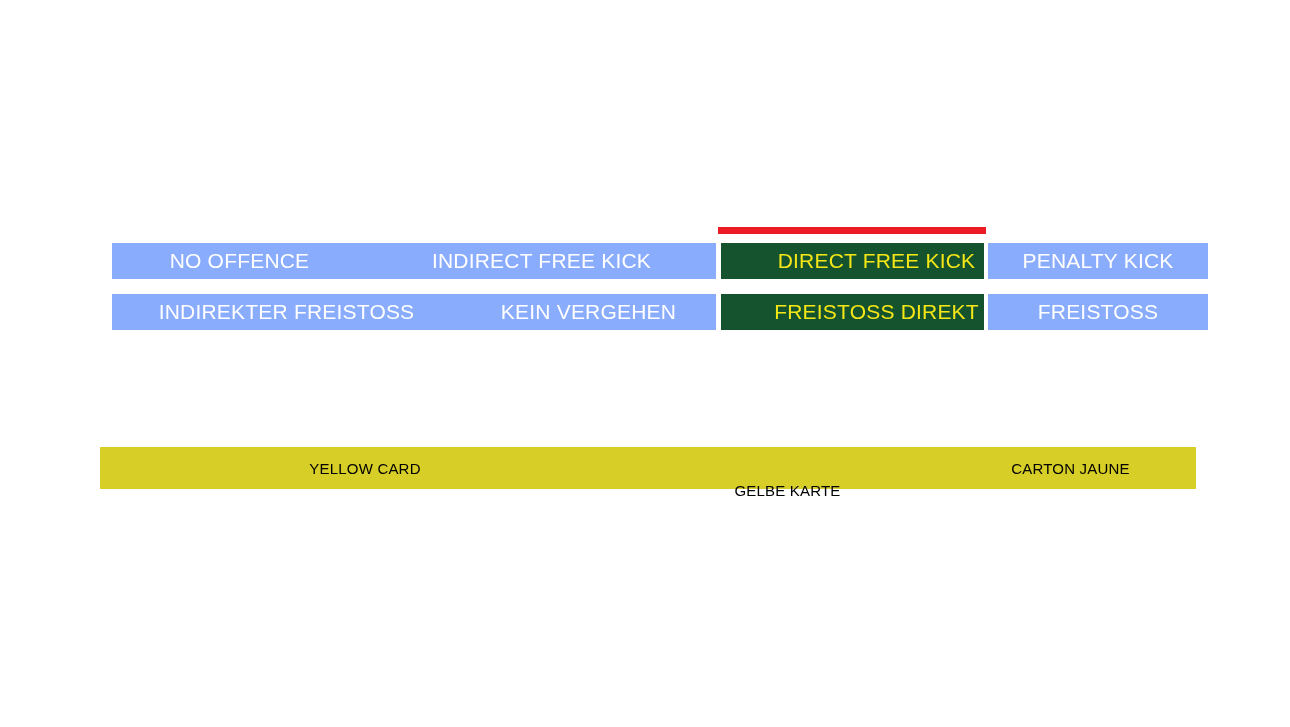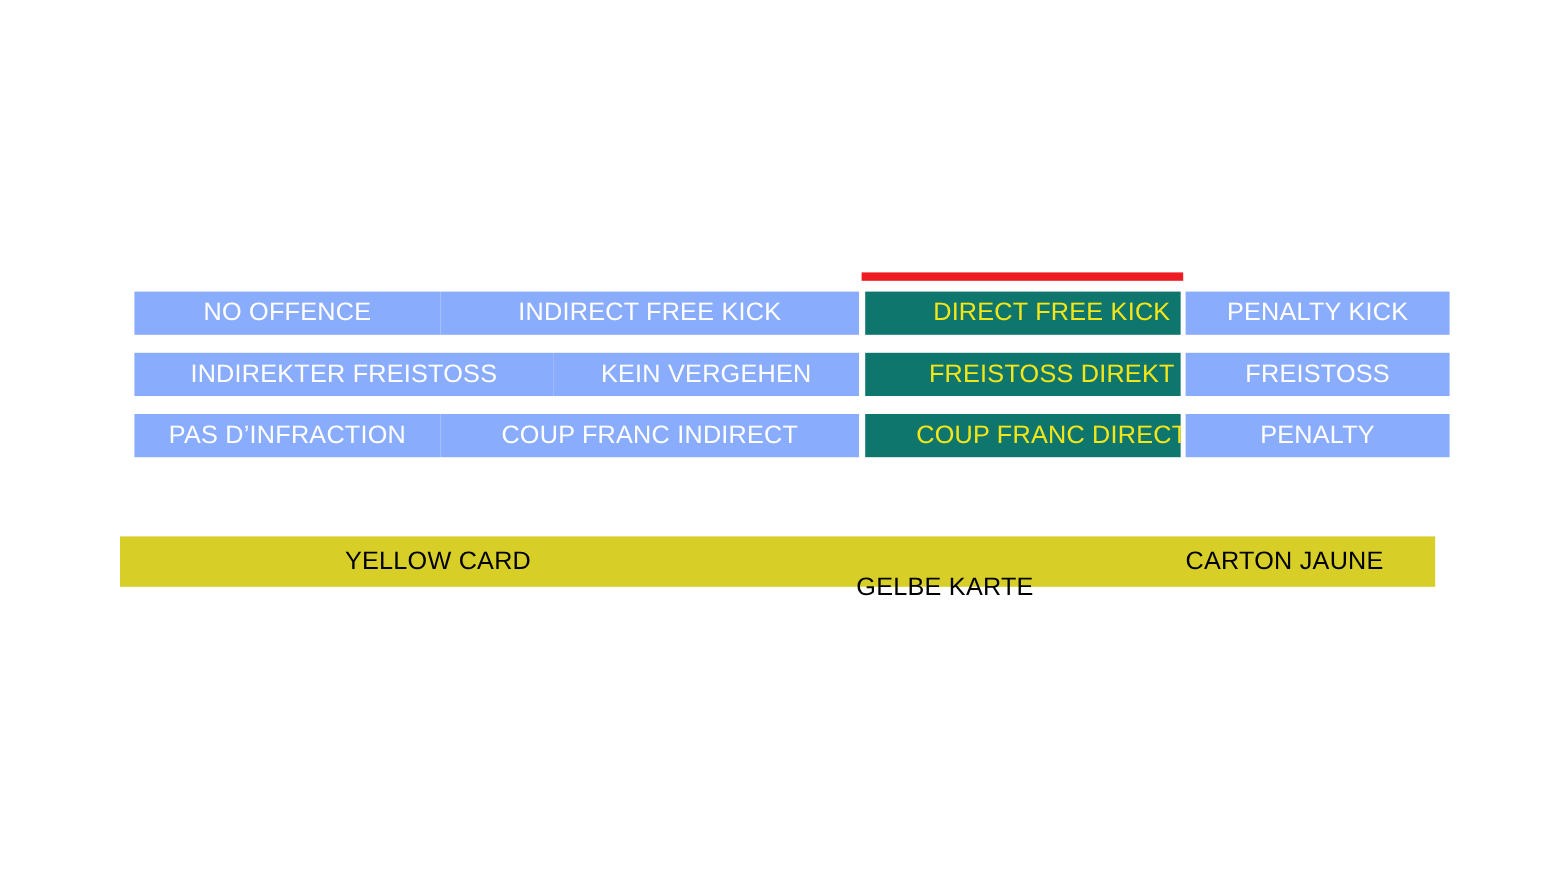--- a/index.html
+++ b/index.html
@@ -50,21 +50,21 @@
     font-weight: 400;
     letter-spacing: 0.2px;
     white-space: nowrap;
     box-sizing: border-box;
   }
 
   .seg-normal {
     background: #8aacfc;
   }
   .seg-highlight {
-    background: #0f766e;
+    background: #14532d;
     color: #f5e617;
     padding-left: 48px;
   }
 
   .seg-no-offence   { width: 255px; }
   .seg-indirect     { width: 349px; }
   .seg-gap-left     { width: 5px; background: #ffffff; }
   .seg-direct       { width: 263px; }
   .seg-gap-right    { width: 4px; background: #ffffff; }
   .seg-penalty      { width: 220px; }
@@ -88,21 +88,21 @@
     height: 42px;
     background: #d8ce28;
     display: flex;
     align-items: center;
   }
   .card-cell {
     display: flex;
     align-items: center;
     justify-content: center;
     color: #000000;
-    font-size: 21px;
+    font-size: 15px;
     font-weight: 400;
     letter-spacing: 0.2px;
     white-space: nowrap;
     height: 100%;
     box-sizing: border-box;
   }
   .card-cell-en { width: 530px; }
   .card-cell-de { width: 315px; margin-top: 44px; }
   .card-cell-fr { width: 251px; text-align: right; }
 </style>
@@ -125,28 +125,20 @@
 
     <div class="matrix-row">
       <div class="seg seg-normal seg-indirect">INDIREKTER FREISTOSS</div>
       <div class="seg seg-normal seg-no-offence">KEIN VERGEHEN</div>
       <div class="seg seg-gap-left"></div>
       <div class="seg seg-highlight seg-direct">FREISTOSS DIREKT</div>
       <div class="seg seg-gap-right"></div>
       <div class="seg seg-normal seg-penalty">FREISTOSS</div>
     </div>
 
-    <div class="matrix-row">
-      <div class="seg seg-normal seg-no-offence">PAS D’INFRACTION</div>
-      <div class="seg seg-normal seg-indirect">COUP FRANC INDIRECT</div>
-      <div class="seg seg-gap-left"></div>
-      <div class="seg seg-highlight seg-direct">COUP FRANC DIRECT</div>
-      <div class="seg seg-gap-right"></div>
-      <div class="seg seg-normal seg-penalty">PENALTY</div>
-    </div>
 
   </div>
 
   <div class="card-band">
     <div class="card-cell card-cell-en">YELLOW CARD</div>
     <div class="card-cell card-cell-de">GELBE KARTE</div>
     <div class="card-cell card-cell-fr">CARTON JAUNE</div>
   </div>
 
 </div>

